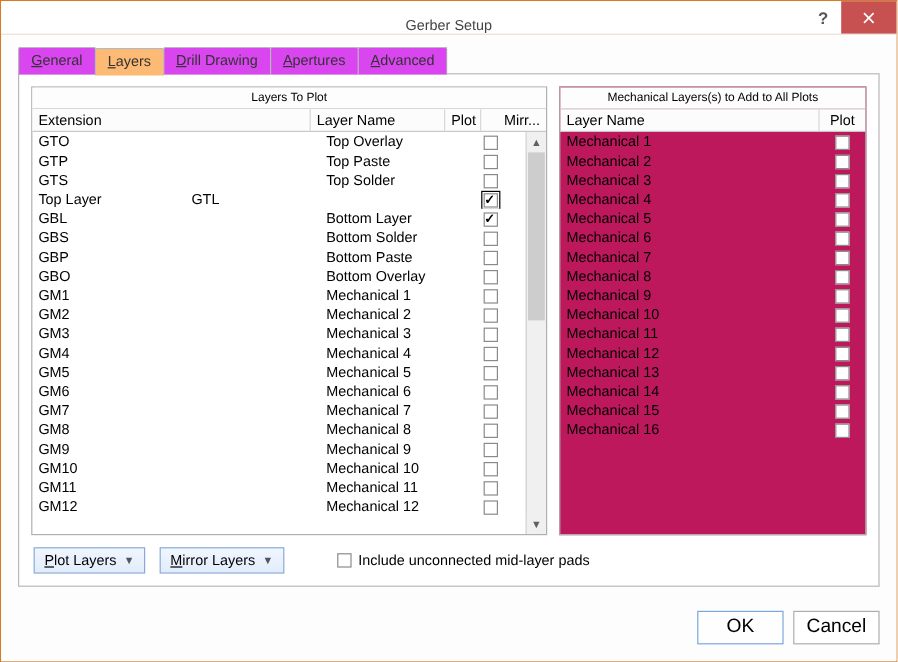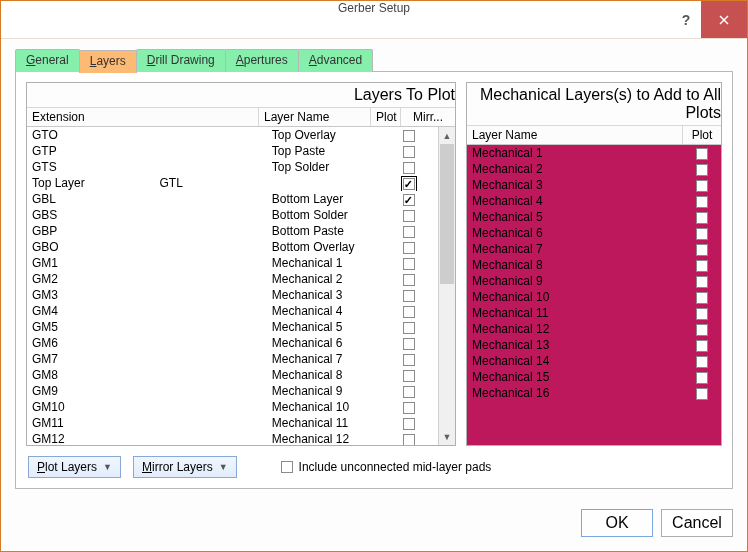--- a/index.html
+++ b/index.html
@@ -13,24 +13,24 @@
   .window {
     width: 748px;
     height: 552px;
     border: 1px solid #d37b25;
     background: #fff;
     display: flex;
     flex-direction: column;
     position: relative;
   }
   .titlebar {
-    height: 38px;
-    background: #fff;
-    display: flex;
-    align-items: flex-start;
+    height: 28px;
+    background: #fff;
+    display: flex;
+    align-items: flex-end;
     border-bottom: 1px solid #e8e0d5;
     position: relative;
   }
   .titlebar .title {
     position: absolute;
     left: 50%;
     transform: translateX(-50%);
     color: #444;
     font-size: 12px;
   }
@@ -70,21 +70,21 @@
 
   .tabs-row {
     display: flex;
     position: relative;
     z-index: 2;
   }
   .tab {
     padding: 3px 10px 4px 10px;
     border: 1px solid #b8b8b8;
     border-bottom: none;
-    background: #86efac;
+    background: #d946ef;
     margin-right: -1px;
     border-radius: 2px 2px 0 0;
     font-size: 12px;
     color: #333;
     cursor: pointer;
   }
   .tab.active {
     background: #fdba74;
     position: relative;
     top: 1px;
@@ -117,23 +117,23 @@
   }
   .panel-right {
     width: 256px;
     border: 1px solid #b0b0b0;
     display: flex;
     flex-direction: column;
     background: #be185d;
   }
 
   .panel-title {
-    text-align: right;
+    text-align: center;
     padding: 3px 0;
-    font-size: 16px;
+    font-size: 10px;
     border-bottom: 1px solid #d8d8d8;
     background: #fdfdfd;
   }
 
   .grid-head {
     display: flex;
     border-bottom: 1px solid #c8c8c8;
     background: #fcfcfc;
   }
   .grid-head .col {
@@ -166,21 +166,21 @@
     padding: 0 5px;
     overflow: hidden;
     white-space: nowrap;
     font-size: 12px;
   }
 
   
   .col-ext   { width: 232px; }
   .col-layer { width: 112px; }
   .col-plot  { width: 30px; text-align: center; }
-  .col-mirr  { flex: 1; text-align: center; }
+  .col-mirr  { flex: 1; text-align: right; }
 
   
   .colR-layer { flex: 1; }
   .colR-plot  { width: 38px; text-align: center; }
 
   .chk {
     display: inline-block;
     width: 12px; height: 12px;
     border: 1px solid #8a8a8a;
     background: #fff;

